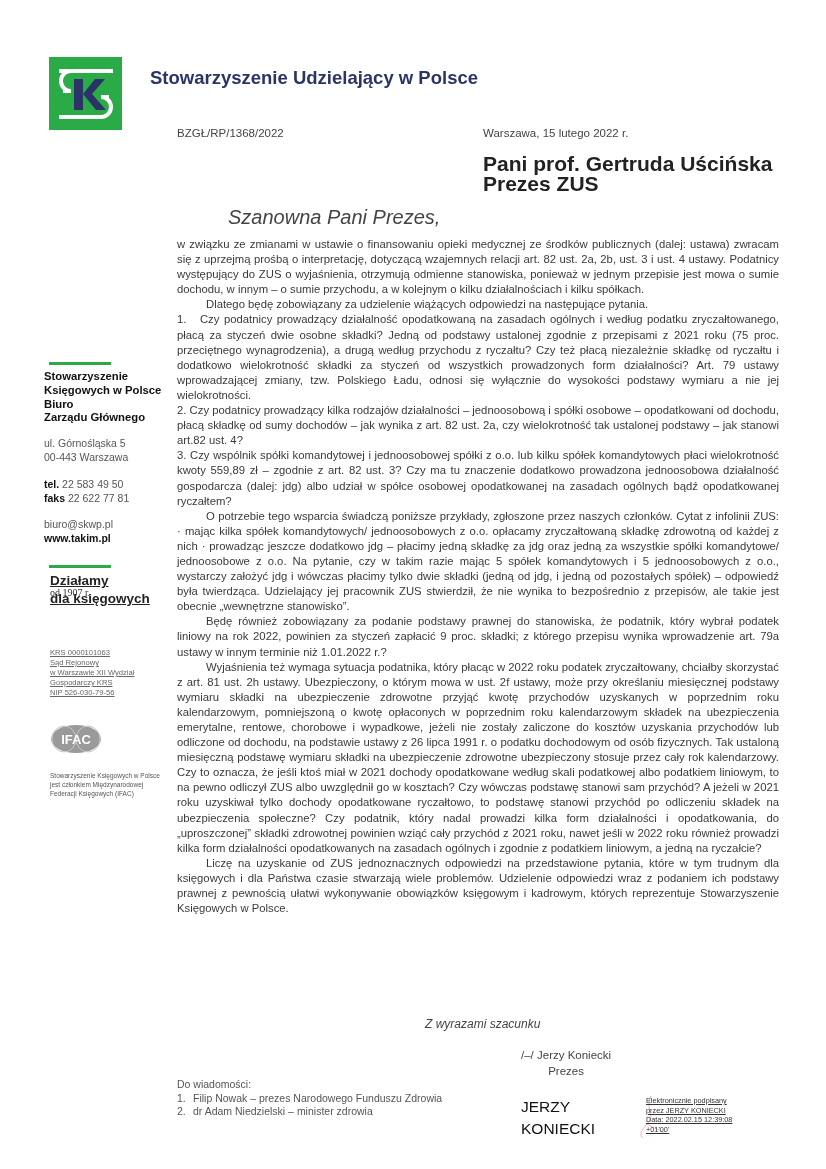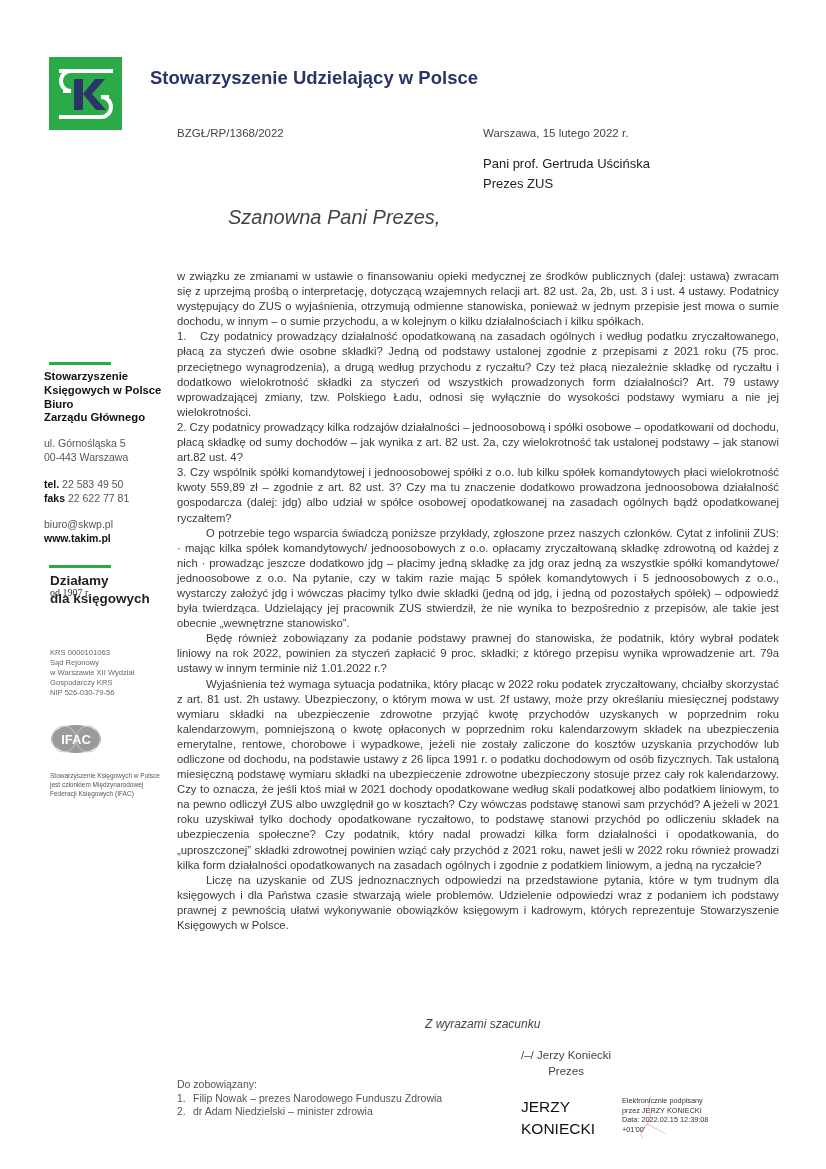--- a/index.html
+++ b/index.html
@@ -7,54 +7,54 @@
          font-family: "Liberation Sans", sans-serif; color: #333333; }
   .abs { position: absolute; }
 
   
   #logo { left: 49px; top: 57px; width: 73px; height: 73px; background: #2bab48; }
   #logo svg { display: block; }
   #org-title { left: 150px; top: 66px; font-size: 18.5px; font-weight: bold; color: #2b3467; line-height: 24px; }
 
   #ref-no { left: 177px; top: 127px; font-size: 11.5px; color: #444; }
   #place-date { left: 483px; top: 127px; font-size: 11.5px; color: #444; }
-  #addressee { left: 483px; top: 154px; font-size: 13px; font-weight: normal; color: #222; line-height: 20px; }
+  #addressee { left: 483px; top: 154px; font-size: 21px; font-weight: bold; color: #222; line-height: 20px; }
   #salutation { left: 228px; top: 206px; font-size: 20px; font-style: italic; color: #444; }
 
   
   #letter-body { left: 177px; top: 237px; width: 602px; font-size: 11.3px; line-height: 15.1px;
-                 text-align: justify; color: #3a3a3a; margin-top: 32px; }
+                 text-align: justify; color: #3a3a3a; }
   #letter-body p { margin: 0; }
   #letter-body p.indent { text-indent: 29px; }
 
   
   .green-rule { width: 62px; height: 3px; background: #2bab48; }
   #sb-rule { left: 49px; top: 362px; }
   #sb-org { left: 44px; top: 370px; font-size: 11.3px; font-weight: bold; color: #111; line-height: 13.8px; }
   #sb-address { left: 44px; top: 436px; font-size: 10.5px; color: #555; line-height: 14px; }
   #sb-contact { left: 44px; top: 477px; font-size: 10.5px; color: #555; line-height: 14px; }
   #sb-contact b { color: #111; }
   #sb-web { left: 44px; top: 517px; font-size: 10.5px; color: #555; line-height: 14px; }
   #sb-web .www { font-weight: bold; color: #111; }
   #sb-rule2 { left: 49px; top: 565px; }
-  #sb-motto { left: 50px; top: 572px; font-size: 13.5px; font-weight: bold; color: #222; line-height: 18px; }
+  #sb-motto { left: 50px; top: 572px; font-size: 13.5px; font-weight: bold; color: #222; line-height: 18px; text-decoration: underline; }
   #sb-since { left: 50px; top: 587px; font-size: 10px; color: #333; font-family: Liberation Serif, serif; }
-  #sb-registry { left: 50px; top: 648px; font-size: 7.6px; color: #666; line-height: 10px; }
+  #sb-registry { left: 50px; top: 648px; font-size: 7.6px; color: #666; line-height: 10px; text-decoration: underline; }
   #ifac-logo { left: 50px; top: 724px; width: 52px; height: 30px; }
   #ifac-note { left: 50px; top: 771px; font-size: 6.5px; color: #555; line-height: 9px; width: 120px; }
 
   
   #closing { left: 425px; top: 1017px; font-size: 12px; font-style: italic; color: #444; }
   #signer { left: 521px; top: 1047px; font-size: 11.5px; color: #444; line-height: 16px; text-align: center; }
   #cc-block { left: 177px; top: 1078px; font-size: 10.5px; color: #555; line-height: 13.5px; }
   #cc-block ol { margin: 0; padding: 0; list-style: none; }
   #cc-block li span.num { display: inline-block; width: 16px; }
   #sig-name { left: 521px; top: 1096px; font-size: 15.5px; color: #111; line-height: 22px; }
   #sig-mark { left: 637px; top: 1094px; width: 30px; height: 46px; }
-  #sig-info { left: 622px; top: 1096px; font-size: 7.3px; color: #333; line-height: 9.6px; }
+  #sig-info { left: 646px; top: 1096px; font-size: 7.3px; color: #333; line-height: 9.6px; text-decoration: underline; }
 </style>
 </head>
 <body>
 
 <div id="logo" class="abs">
   <svg width="73" height="73" viewBox="0 0 73 73">
     <rect width="73" height="73" fill="#2bab48"></rect>
     <path d="M64 14 H22 a10 10 0 0 0 0 20 H14" stroke="#fff" stroke-width="4" fill="none"></path>
     <path d="M10 14 H20" stroke="#fff" stroke-width="4" fill="none"></path>
     <path d="M10 60 H52 a10 10 0 0 0 0 -20 H60" stroke="#fff" stroke-width="4" fill="none"></path>
@@ -69,20 +69,21 @@
 <div id="ref-no" class="abs">BZGŁ/RP/1368/2022</div>
 <div id="place-date" class="abs">Warszawa, 15 lutego 2022 r.</div>
 <div id="addressee" class="abs">
   <div>Pani prof. Gertruda Uścińska</div>
   <div>Prezes ZUS</div>
 </div>
 <div id="salutation" class="abs">Szanowna Pani Prezes,</div>
 
 <div id="letter-body" class="abs">
   <p>w związku ze zmianami w ustawie o finansowaniu opieki medycznej ze środków publicznych (dalej: ustawa) zwracam się z uprzejmą prośbą o interpretację, dotyczącą wzajemnych relacji art. 82 ust. 2a, 2b, ust. 3 i ust. 4 ustawy. Podatnicy występujący do ZUS o wyjaśnienia, otrzymują odmienne stanowiska, ponieważ w jednym przepisie jest mowa o sumie dochodu, w innym – o sumie przychodu, a w kolejnym o kilku działalnościach i kilku spółkach.</p>
+  <p class="indent">Dlatego będę zobowiązany za udzielenie wiążących odpowiedzi na następujące pytania.</p>
   <p>1.&nbsp;&nbsp;&nbsp;Czy podatnicy prowadzący działalność opodatkowaną na zasadach ogólnych i według podatku zryczałtowanego, płacą za styczeń dwie osobne składki? Jedną od podstawy ustalonej zgodnie z przepisami z 2021 roku (75 proc. przeciętnego wynagrodzenia), a drugą według przychodu z ryczałtu? Czy też płacą niezależnie składkę od ryczałtu i dodatkowo wielokrotność składki za styczeń od wszystkich prowadzonych form działalności? Art. 79 ustawy wprowadzającej zmiany, tzw. Polskiego Ładu, odnosi się wyłącznie do wysokości podstawy wymiaru a nie jej wielokrotności.</p>
   <p>2. Czy podatnicy prowadzący kilka rodzajów działalności – jednoosobową i spółki osobowe – opodatkowani od dochodu, płacą składkę od sumy dochodów – jak wynika z art. 82 ust. 2a, czy wielokrotność tak ustalonej podstawy – jak stanowi art.82 ust. 4?</p>
   <p>3. Czy wspólnik spółki komandytowej i jednoosobowej spółki z o.o. lub kilku spółek komandytowych płaci wielokrotność kwoty 559,89 zł – zgodnie z art. 82 ust. 3? Czy ma tu znaczenie dodatkowo prowadzona jednoosobowa działalność gospodarcza (dalej: jdg) albo udział w spółce osobowej opodatkowanej na zasadach ogólnych bądź opodatkowanej ryczałtem?</p>
   <p class="indent">O potrzebie tego wsparcia świadczą poniższe przykłady, zgłoszone przez naszych członków. Cytat z infolinii ZUS: · mając kilka spółek komandytowych/ jednoosobowych z o.o. opłacamy zryczałtowaną składkę zdrowotną od każdej z nich · prowadząc jeszcze dodatkowo jdg – płacimy jedną składkę za jdg oraz jedną za wszystkie spółki komandytowe/ jednoosobowe z o.o. Na pytanie, czy w takim razie mając 5 spółek komandytowych i 5 jednoosobowych z o.o., wystarczy założyć jdg i wówczas płacimy tylko dwie składki (jedną od jdg, i jedną od pozostałych spółek) – odpowiedź była twierdząca. Udzielający jej pracownik ZUS stwierdził, że nie wynika to bezpośrednio z przepisów, ale takie jest obecnie „wewnętrzne stanowisko”.</p>
   <p class="indent">Będę również zobowiązany za podanie podstawy prawnej do stanowiska, że podatnik, który wybrał podatek liniowy na rok 2022, powinien za styczeń zapłacić 9 proc. składki; z którego przepisu wynika wprowadzenie art. 79a ustawy w innym terminie niż 1.01.2022 r.?</p>
   <p class="indent">Wyjaśnienia też wymaga sytuacja podatnika, który płacąc w 2022 roku podatek zryczałtowany, chciałby skorzystać z art. 81 ust. 2h ustawy. Ubezpieczony, o którym mowa w ust. 2f ustawy, może przy określaniu miesięcznej podstawy wymiaru składki na ubezpieczenie zdrowotne przyjąć kwotę przychodów uzyskanych w poprzednim roku kalendarzowym, pomniejszoną o kwotę opłaconych w poprzednim roku kalendarzowym składek na ubezpieczenia emerytalne, rentowe, chorobowe i wypadkowe, jeżeli nie zostały zaliczone do kosztów uzyskania przychodów lub odliczone od dochodu, na podstawie ustawy z 26 lipca 1991 r. o podatku dochodowym od osób fizycznych. Tak ustaloną miesięczną podstawę wymiaru składki na ubezpieczenie zdrowotne ubezpieczony stosuje przez cały rok kalendarzowy. Czy to oznacza, że jeśli ktoś miał w 2021 dochody opodatkowane według skali podatkowej albo podatkiem liniowym, to na pewno odliczył ZUS albo uwzględnił go w kosztach? Czy wówczas podstawę stanowi sam przychód? A jeżeli w 2021 roku uzyskiwał tylko dochody opodatkowane ryczałtowo, to podstawę stanowi przychód po odliczeniu składek na ubezpieczenia społeczne? Czy podatnik, który nadal prowadzi kilka form działalności i opodatkowania, do „uproszczonej” składki zdrowotnej powinien wziąć cały przychód z 2021 roku, nawet jeśli w 2022 roku również prowadzi kilka form działalności opodatkowanych na zasadach ogólnych i zgodnie z podatkiem liniowym, a jedną na ryczałcie?</p>
   <p class="indent">Liczę na uzyskanie od ZUS jednoznacznych odpowiedzi na przedstawione pytania, które w tym trudnym dla księgowych i dla Państwa czasie stwarzają wiele problemów. Udzielenie odpowiedzi wraz z podaniem ich podstawy prawnej z pewnością ułatwi wykonywanie obowiązków księgowym i kadrowym, których reprezentuje Stowarzyszenie Księgowych w Polsce.</p>
 </div>
 
 <div id="sb-rule" class="abs green-rule"></div>
@@ -126,21 +127,21 @@
   </svg>
 </div>
 <div id="ifac-note" class="abs">Stowarzyszenie Księgowych w Polsce jest członkiem Międzynarodowej Federacji Księgowych (IFAC)</div>
 
 <div id="closing" class="abs">Z wyrazami szacunku</div>
 <div id="signer" class="abs">
   <div>/–/ Jerzy Koniecki</div>
   <div>Prezes</div>
 </div>
 <div id="cc-block" class="abs">
-  <div>Do zobowiązany:</div>
+  <div>Do wiadomości:</div>
   <ol>
     <li><span class="num">1.</span><span>Filip Nowak – prezes Narodowego Funduszu Zdrowia</span></li>
     <li><span class="num">2.</span><span>dr Adam Niedzielski – minister zdrowia</span></li>
   </ol>
 </div>
 <div id="sig-name" class="abs">
   <div>JERZY</div>
   <div>KONIECKI</div>
 </div>
 <div id="sig-mark" class="abs">

